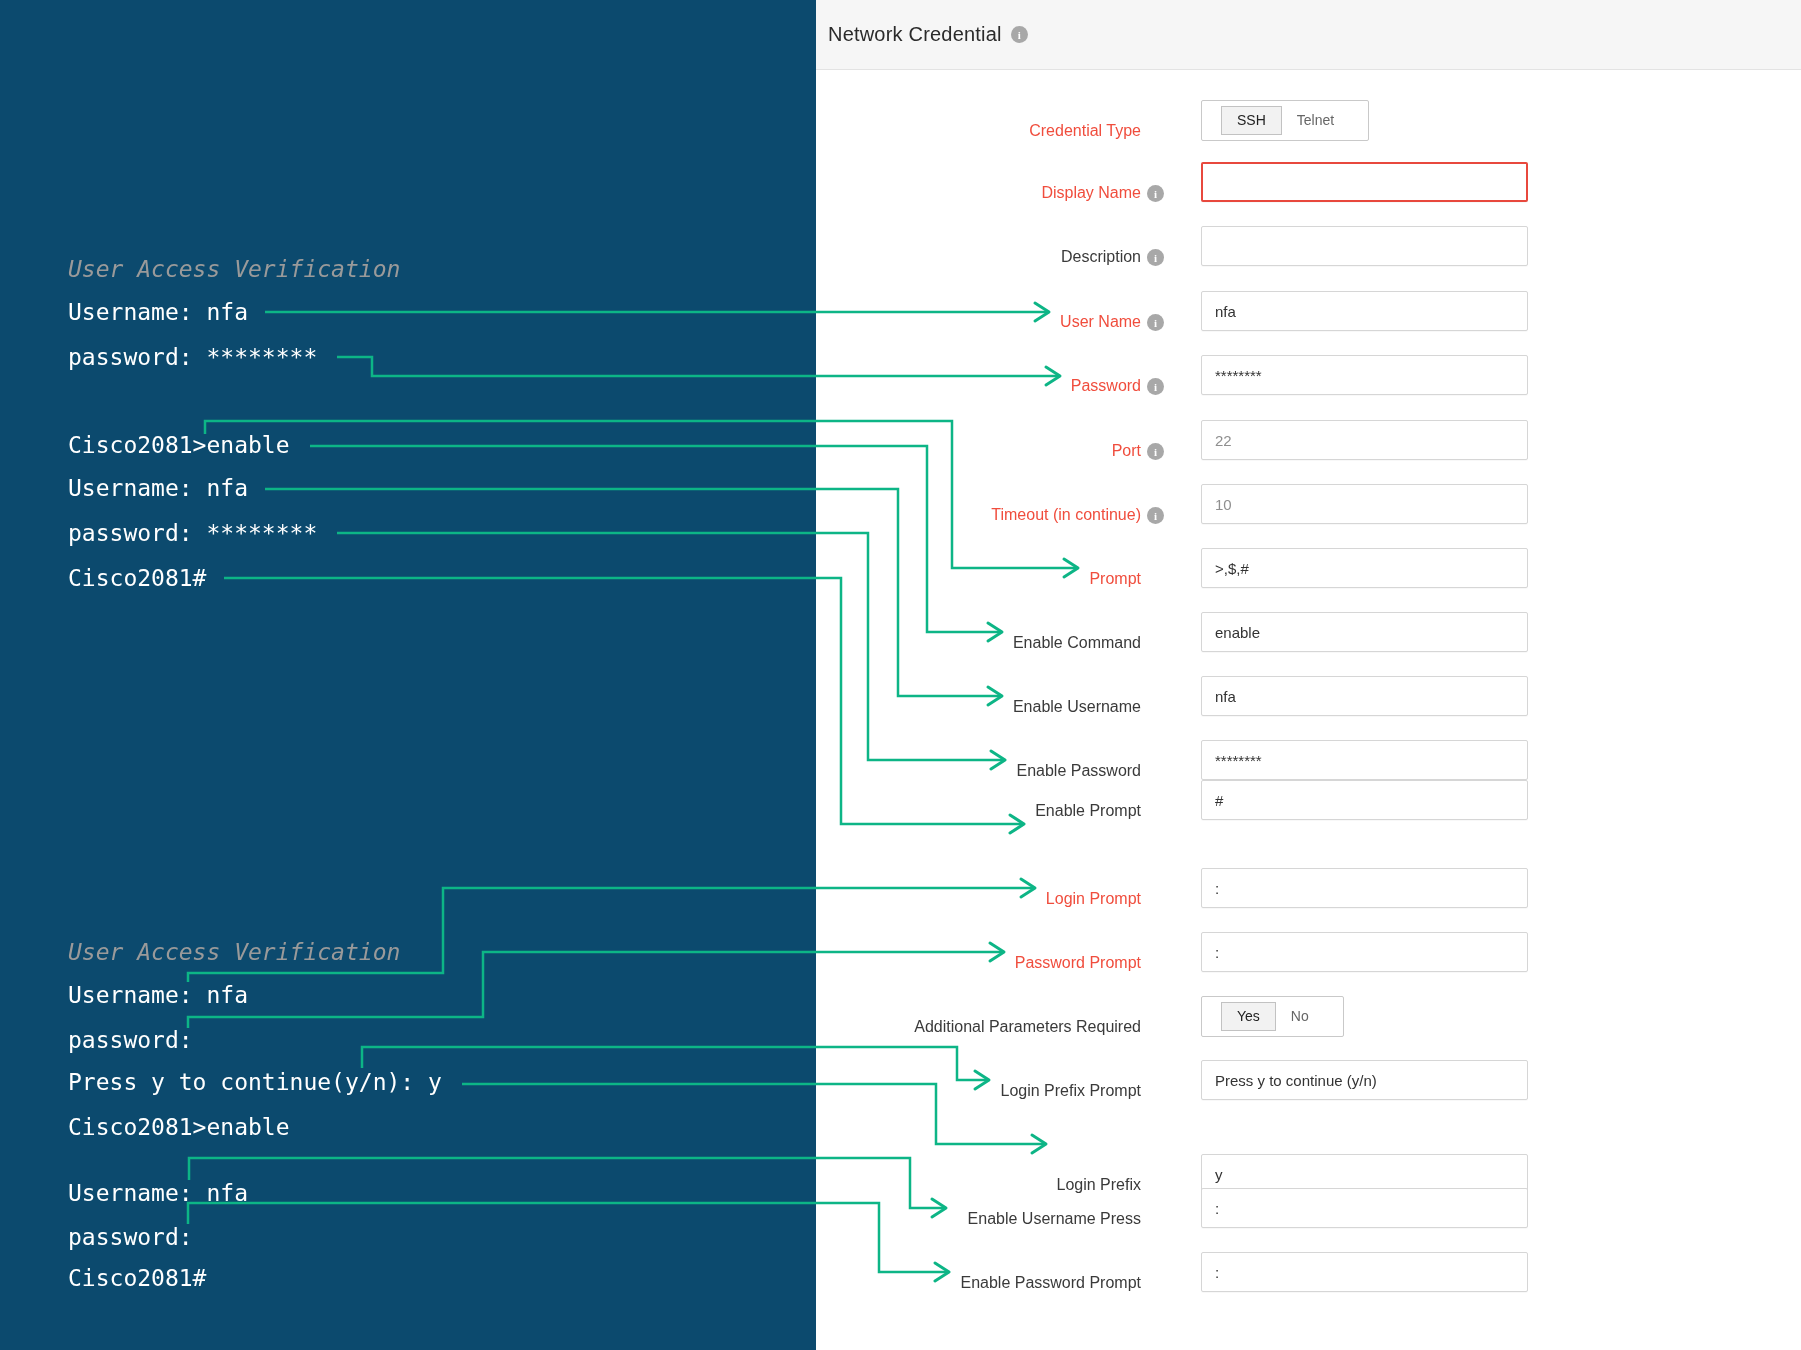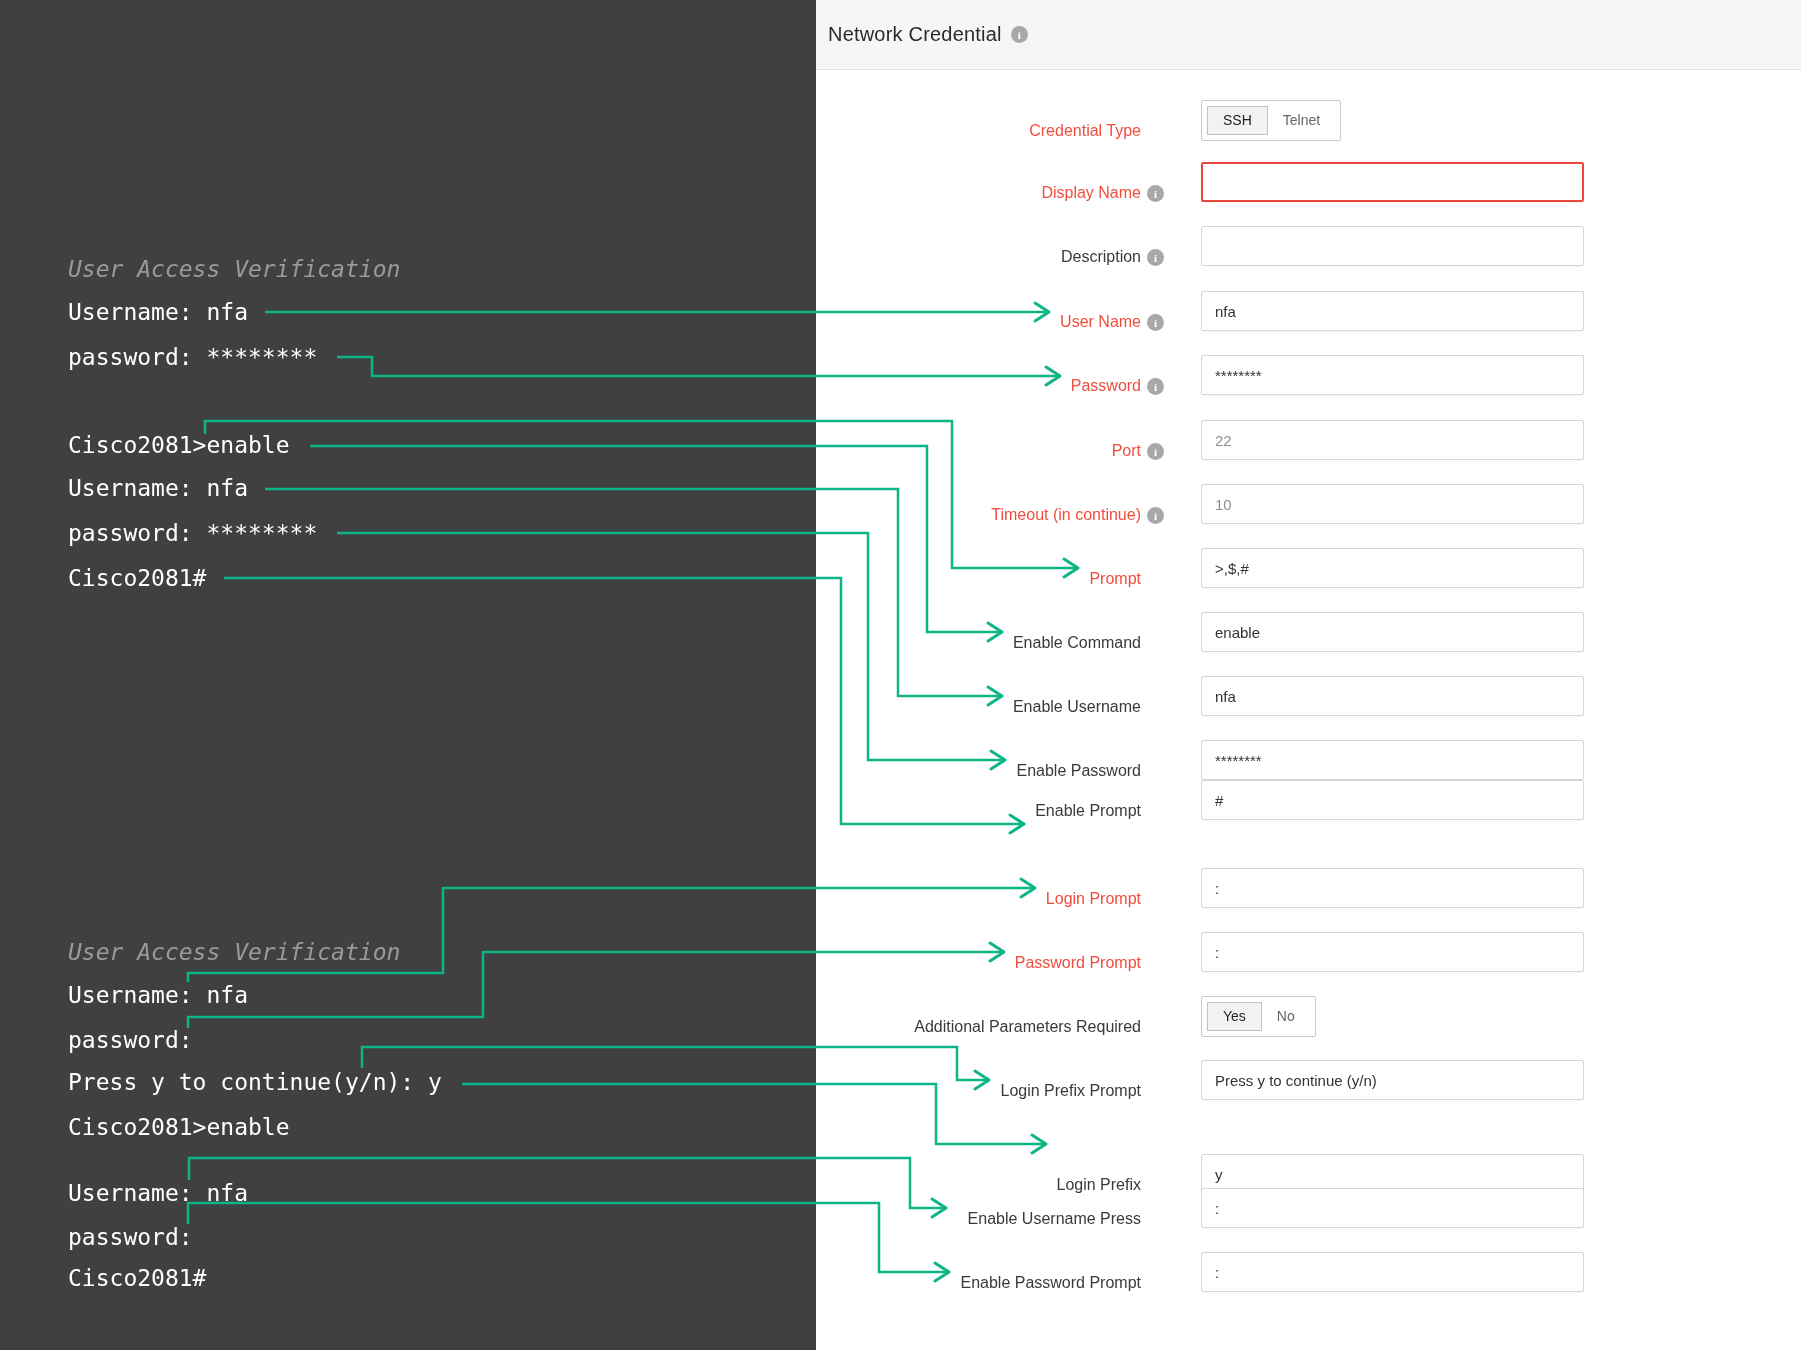--- a/index.html
+++ b/index.html
@@ -1,41 +1,41 @@
 <!DOCTYPE html>
 <html><head>
 <meta charset="utf-8">
 <style>
   html,body{margin:0;padding:0}
   body{width:1801px;height:1350px;overflow:hidden;background:#fff;font-family:"Liberation Sans",sans-serif}
   #app{position:absolute;left:0;top:0;width:1801px;height:1350px}
 
   
-  .terminal{position:absolute;left:0;top:0;width:816px;height:1350px;background:#404040}
+  .terminal{position:absolute;left:0;top:0;width:816px;height:1350px;background:#0c4a6e}
   .tline{position:absolute;left:68px;font-family:"DejaVu Sans Mono",monospace;font-size:23px;line-height:44px;color:#ffffff;white-space:pre}
   .tline.muted{color:#9a9a9a;font-style:italic}
 
   
   .panel{position:absolute;left:816px;top:0;width:985px;height:1350px;background:#fff}
   .phead{position:absolute;left:0;top:0;width:100%;height:70px;background:#f6f6f6;border-bottom:1px solid #e3e3e3;box-sizing:border-box;display:flex;align-items:center;padding-left:12px}
   .ptitle{font-size:20px;font-weight:400;color:#2b2b2b;letter-spacing:.2px}
   .info{display:inline-flex;flex:none;width:17px;height:17px;border-radius:50%;background:#a8a8a8;color:#fff;align-items:center;justify-content:center;font-style:normal;font-size:11px;font-weight:700;font-family:"Liberation Serif",serif}
   .info::after{content:"i"}
   .phead .info{margin-left:9px}
 
   
   .row{position:absolute;left:0;top:0;width:1801px;height:40px}
   .lbl{position:absolute;right:637px;top:0;height:40px;display:flex;align-items:flex-end;gap:6px;font-size:16px;color:#3a3a3a;white-space:nowrap}
   .lbl.red .lbl-txt{color:#f04d3d}
   .lbl .spacer{width:17px;flex:none}
   .ctl{position:absolute;left:1201px;top:0;height:40px;display:flex;align-items:center}
-  input.fld{width:383px;height:40px;box-sizing:border-box;border:1px solid #d6d6d6;border-radius:2px;padding:0 13px;font-size:15px;color:#333;background:#fff;font-family:"Liberation Sans",sans-serif;outline:none;box-shadow:0 1px 1px rgba(0,0,0,0.03)}
+  input.fld{width:327px;height:40px;box-sizing:border-box;border:1px solid #d6d6d6;border-radius:2px;padding:0 13px;font-size:15px;color:#333;background:#fff;font-family:"Liberation Sans",sans-serif;outline:none;box-shadow:0 1px 1px rgba(0,0,0,0.03)}
   input.fld.err{border:2px solid #e8483d}
   input.fld.dim{color:#8f8f8f}
-  .toggle{display:flex;align-items:flex-start;height:41px;box-sizing:border-box;border:1px solid #c9c9c9;border-radius:2px;background:#fff;padding:5px}
+  .toggle{display:flex;align-items:center;height:41px;box-sizing:border-box;border:1px solid #c9c9c9;border-radius:2px;background:#fff;padding:19px}
   .tg-opt{padding:0 15px;height:29px;display:flex;align-items:center;font-size:14px;color:#666;box-sizing:border-box;cursor:pointer}
   .tg-opt.sel{background:#f2f2f2;border:1px solid #c2c2c2;color:#222}
 
   
   #connectors{position:absolute;left:0;top:0;pointer-events:none}
 </style>
 </head>
 <body>
 
 <div id="app">

